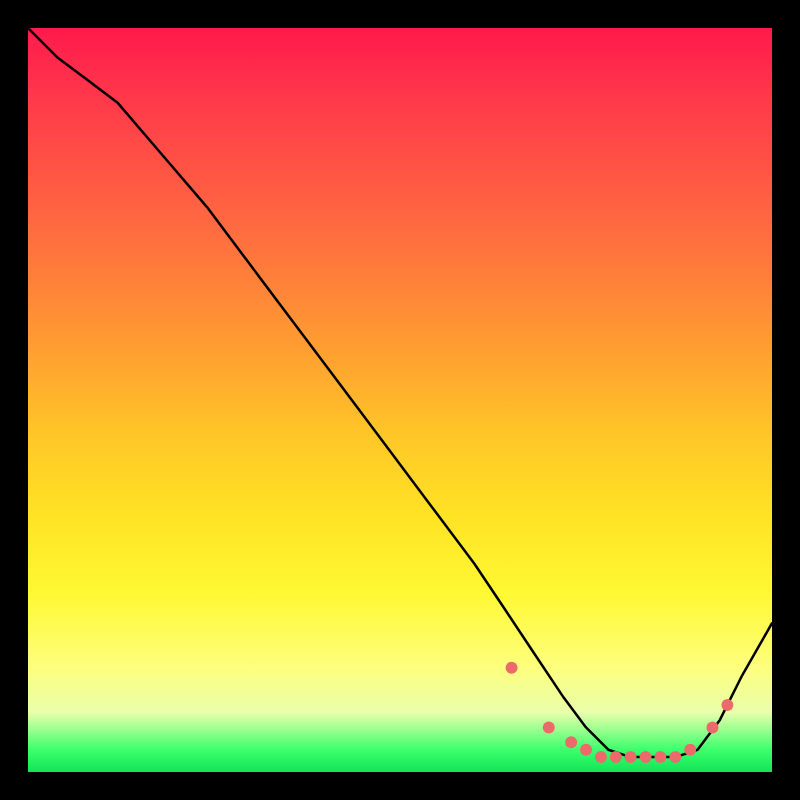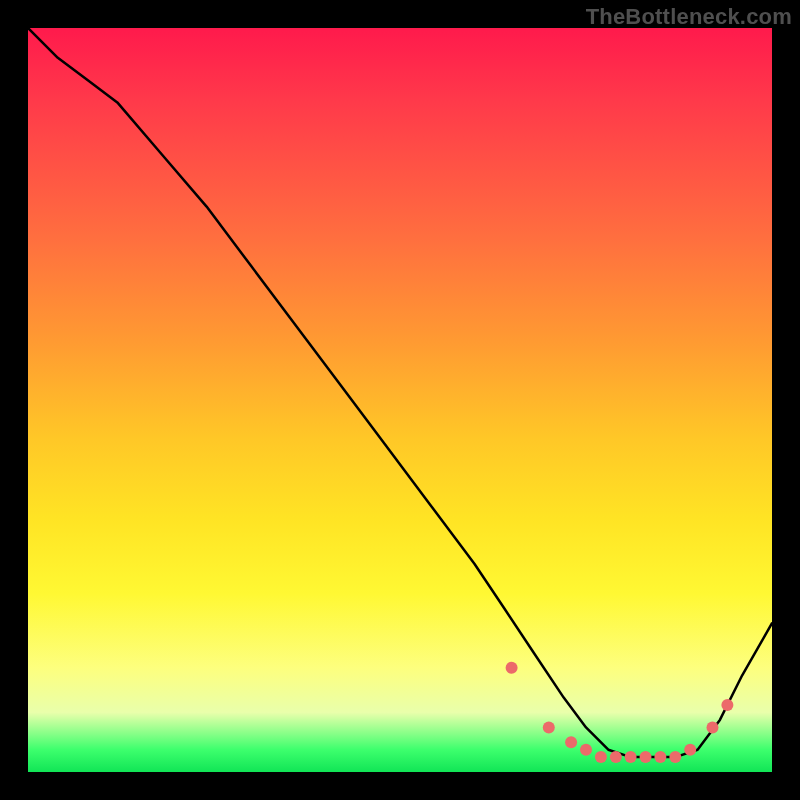--- a/index.html
+++ b/index.html
@@ -68,21 +68,20 @@
   .dot {
     fill: #ec6a6a;
     stroke: none;
   }
 </style>
 </head>
 <body>
 
 <div class="frame">
 
-  <div class="watermark">TheBottleneck.com</div>
 
   <div class="plot-area">
     <svg class="overlay" viewBox="0 0 744 744">
       <path id="curve-path" class="curve" d="M0.0 0.0 L29.8 29.8 L59.5 52.1 L89.3 74.4 L133.9 126.5 L178.6 178.6 L223.2 238.1 L267.8 297.6 L312.5 357.1 L357.1 416.6 L401.8 476.2 L446.4 535.7 L476.2 580.3 L505.9 625.0 L535.7 669.6 L558.0 699.4 L580.3 721.7 L602.6 729.1 L625.0 729.1 L647.3 729.1 L669.6 721.7 L691.9 691.9 L714.2 647.3 L744.0 595.2"></path>
       <g id="dots">
           <circle cx="483.6" cy="639.8" r="6" class="dot"></circle>
           <circle cx="520.8" cy="699.4" r="6" class="dot"></circle>
           <circle cx="543.1" cy="714.2" r="6" class="dot"></circle>
           <circle cx="558.0" cy="721.7" r="6" class="dot"></circle>
           <circle cx="572.9" cy="729.1" r="6" class="dot"></circle>

